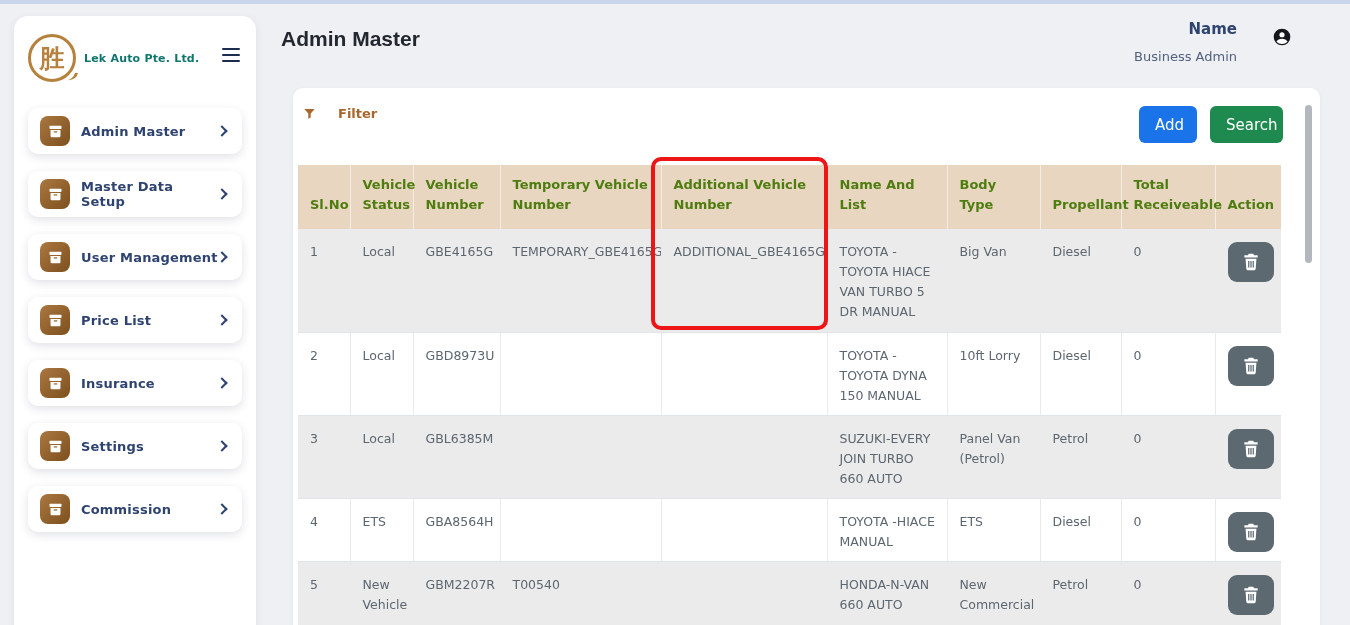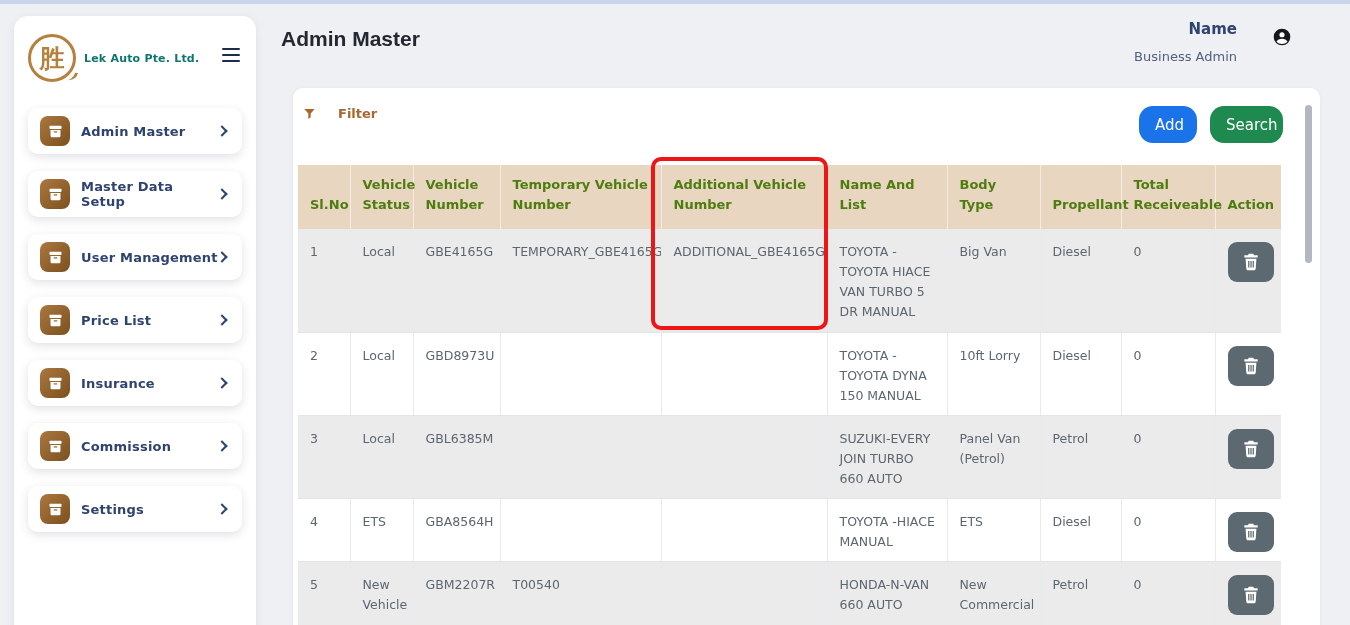--- a/index.html
+++ b/index.html
@@ -36,21 +36,21 @@
   .userblock { position:absolute; right:113px; top:20px; text-align:right; }
   .user-name { font-size:15px; font-weight:700; color:#2e4370; }
   .user-role { font-size:13px; color:#53617c; margin-top:11px; }
   .avatar { position:absolute; right:58px; top:27px; width:20px; height:20px; cursor:pointer; }
 
   
   .card { position:absolute; left:293px; top:88px; width:1027px; height:560px; background:#fff;
           border-radius:10px; box-shadow:0 1px 4px rgba(40,50,80,.06); }
   .filter { position:absolute; left:10px; top:18px; display:flex; align-items:center; gap:22px;
             color:#a9662d; font-weight:700; font-size:13px; cursor:pointer; }
-  .btn { position:absolute; top:18px; height:37px; border:none; border-radius:14px; color:#fff;
+  .btn { position:absolute; top:18px; height:37px; border:none; border-radius:6px; color:#fff;
          font-size:15px; font-family:inherit; cursor:pointer; padding:0 16px; }
   .btn-add { left:846px; width:58px; background:#1a73e8; }
   .btn-search { left:917px; width:73px; background:#1e8a50; }
 
   
   table.grid { position:absolute; left:5px; top:77px; width:983px; border-collapse:collapse; table-layout:fixed; }
   .grid th { background:#e9d6c1; color:#4d7c0f; font-size:13px; font-weight:700; text-align:left;
              vertical-align:bottom; padding:10px 8px 14px 12px; line-height:1.55;
              border-right:1px solid rgba(255,255,255,.55); height:63px; }
   .grid th:last-child { border-right:none; }
@@ -154,32 +154,32 @@
         <span class="chev"></span>
       </div>
       <div class="menu-item">
         <span class="mi-icon">
           <svg width="17" height="17" viewBox="0 0 24 24">
               <rect x="3.5" y="4" width="17" height="4.4" rx="1" fill="#fff"></rect>
               <path d="M5 10h14v8.3A1.7 1.7 0 0 1 17.3 20H6.7A1.7 1.7 0 0 1 5 18.3V10z" fill="#fff"></path>
               <line x1="9.5" y1="12.6" x2="14.5" y2="12.6" stroke="#8a5c25" stroke-width="1.6"></line>
             </svg>
         </span>
+        <span class="mi-label">Settings</span>
+        <span class="chev"></span>
+      </div>
+      <div class="menu-item">
+        <span class="mi-icon">
+          <svg width="17" height="17" viewBox="0 0 24 24">
+              <rect x="3.5" y="4" width="17" height="4.4" rx="1" fill="#fff"></rect>
+              <path d="M5 10h14v8.3A1.7 1.7 0 0 1 17.3 20H6.7A1.7 1.7 0 0 1 5 18.3V10z" fill="#fff"></path>
+              <line x1="9.5" y1="12.6" x2="14.5" y2="12.6" stroke="#8a5c25" stroke-width="1.6"></line>
+            </svg>
+        </span>
         <span class="mi-label">Commission</span>
-        <span class="chev"></span>
-      </div>
-      <div class="menu-item">
-        <span class="mi-icon">
-          <svg width="17" height="17" viewBox="0 0 24 24">
-              <rect x="3.5" y="4" width="17" height="4.4" rx="1" fill="#fff"></rect>
-              <path d="M5 10h14v8.3A1.7 1.7 0 0 1 17.3 20H6.7A1.7 1.7 0 0 1 5 18.3V10z" fill="#fff"></path>
-              <line x1="9.5" y1="12.6" x2="14.5" y2="12.6" stroke="#8a5c25" stroke-width="1.6"></line>
-            </svg>
-        </span>
-        <span class="mi-label">Settings</span>
         <span class="chev"></span>
       </div>
     </div>
   </div>
 
   <div class="page-title">Admin Master</div>
   <div class="userblock">
     <div class="user-name">Name</div>
     <div class="user-role">Business Admin</div>
   </div>

